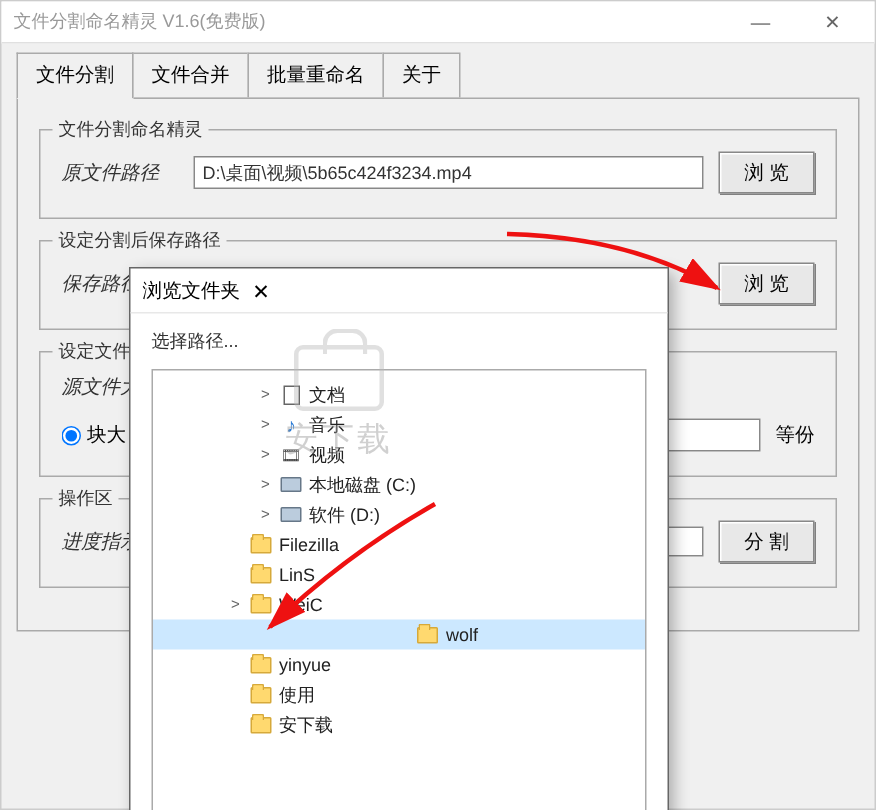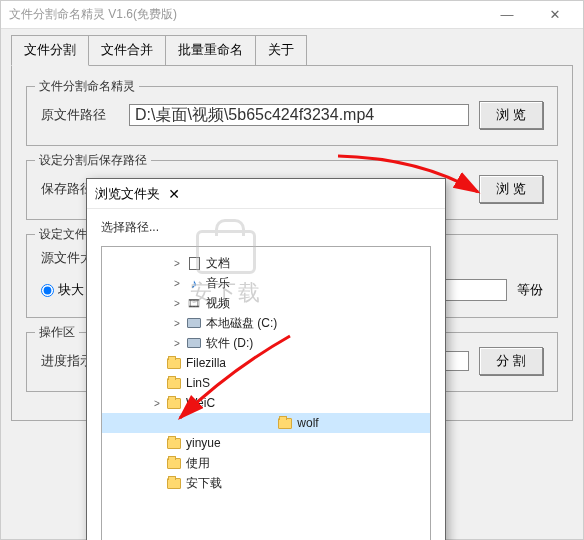--- a/index.html
+++ b/index.html
@@ -12,22 +12,22 @@
 .titlebar .ctrl { width: 40px; height: 24px; display: flex; align-items: center; justify-content: center; font-size: 13px; color: #666; }
 
 .tabs { display: flex; padding: 6px 10px 0 10px; font-size: 13px; }
 .tab { padding: 5px 12px 6px 12px; border: 1px solid #aaa; background: #f0f0f0; margin-right: -1px; cursor: pointer; }
 .tab.active { background: #f0f0f0; border-bottom: 1px solid #f0f0f0; position: relative; z-index: 2; }
 .tabpanel { border: 1px solid #aaa; margin: 0 10px 10px 10px; padding: 10px 14px 14px 14px; position: relative; top: -1px; background: #f0f0f0; }
 
 .group { border: 1px solid #aaa; margin: 10px 0 14px 0; padding: 14px 14px 16px 14px; position: relative; }
 .group-title { position: absolute; top: -9px; left: 8px; background: #f0f0f0; padding: 0 4px; font-size: 12px; color: #333; }
 .row { display: flex; align-items: center; gap: 10px; }
-.label { font-size: 13px; color: #333; width: 78px; }
-.textbox { flex: 1; height: 22px; border: 1px solid #888; background: #fff; font-size: 16px; padding: 2px 5px; color: #333; }
+.label { font-size: 13px; color: #333; width: 78px; font-style: italic; }
+.textbox { flex: 1; height: 22px; border: 1px solid #888; background: #fff; font-size: 12px; padding: 2px 5px; color: #333; }
 .btn { width: 64px; height: 28px; border: 1px solid #888; background: #e8e8e8; font-size: 13px; box-shadow: 1px 1px 0 #808080, inset 1px 1px 0 #fff; cursor: pointer; }
 .radio { display: flex; align-items: center; gap: 4px; font-size: 13px; }
 .radio input { margin: 0; }
 .small-input { width: 120px; height: 22px; border: 1px solid #888; background: #fff; }
 
 .progress { flex: 1; height: 20px; border: 1px solid #888; background: #fff; }
 
 
 .dialog { position: absolute; left: 86px; top: 178px; width: 360px; height: 400px; background: #fff; border: 1px solid #666; box-shadow: 3px 3px 10px rgba(0,0,0,.3); z-index: 50; display: flex; flex-direction: column; }
 .dlg-titlebar { height: 30px; display: flex; align-items: center; justify-content: flex-start; padding: 0 8px; font-size: 13px; border-bottom: 1px solid #e8e8e8; }

